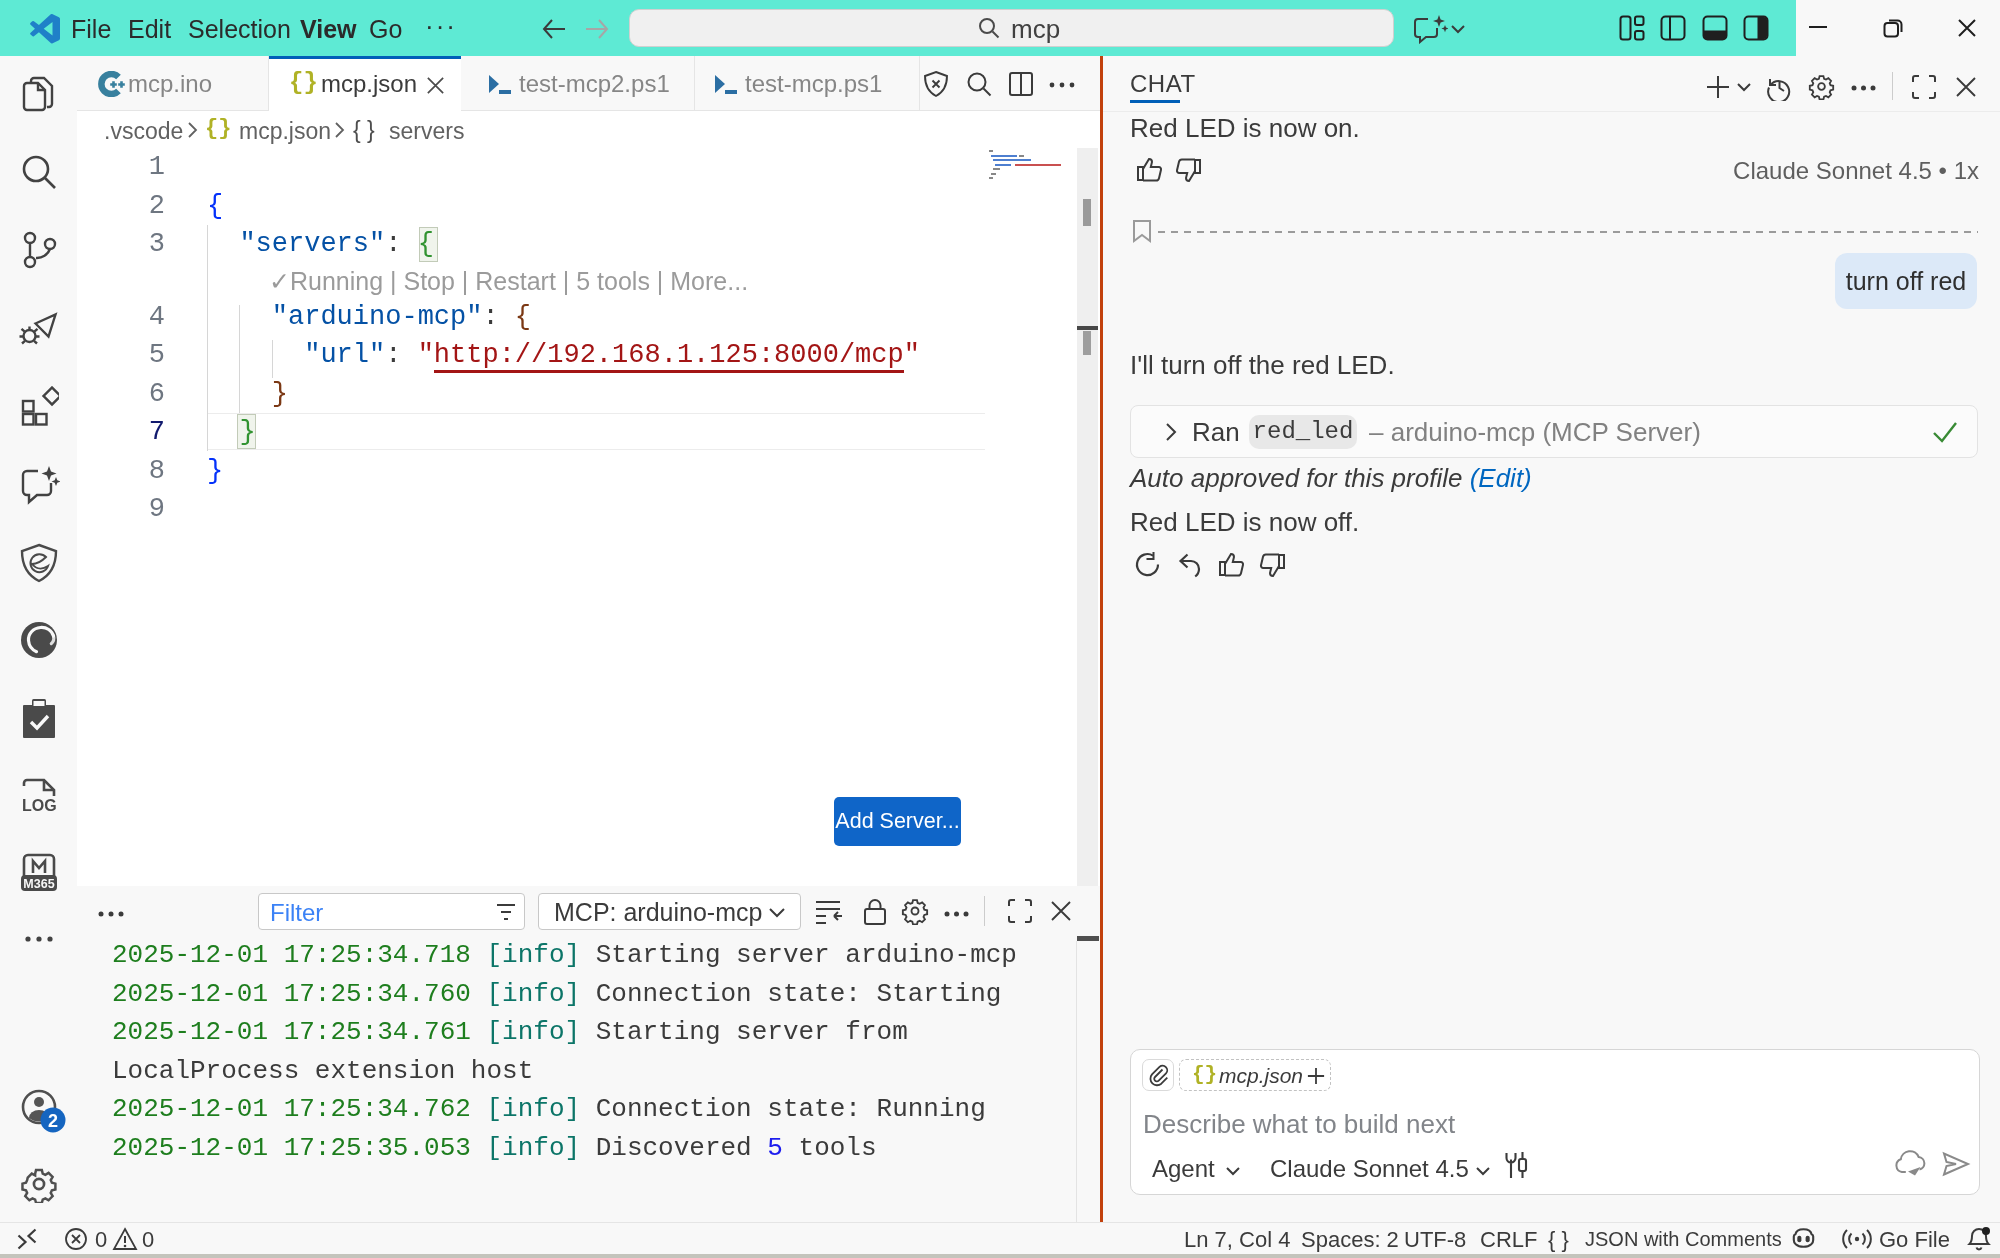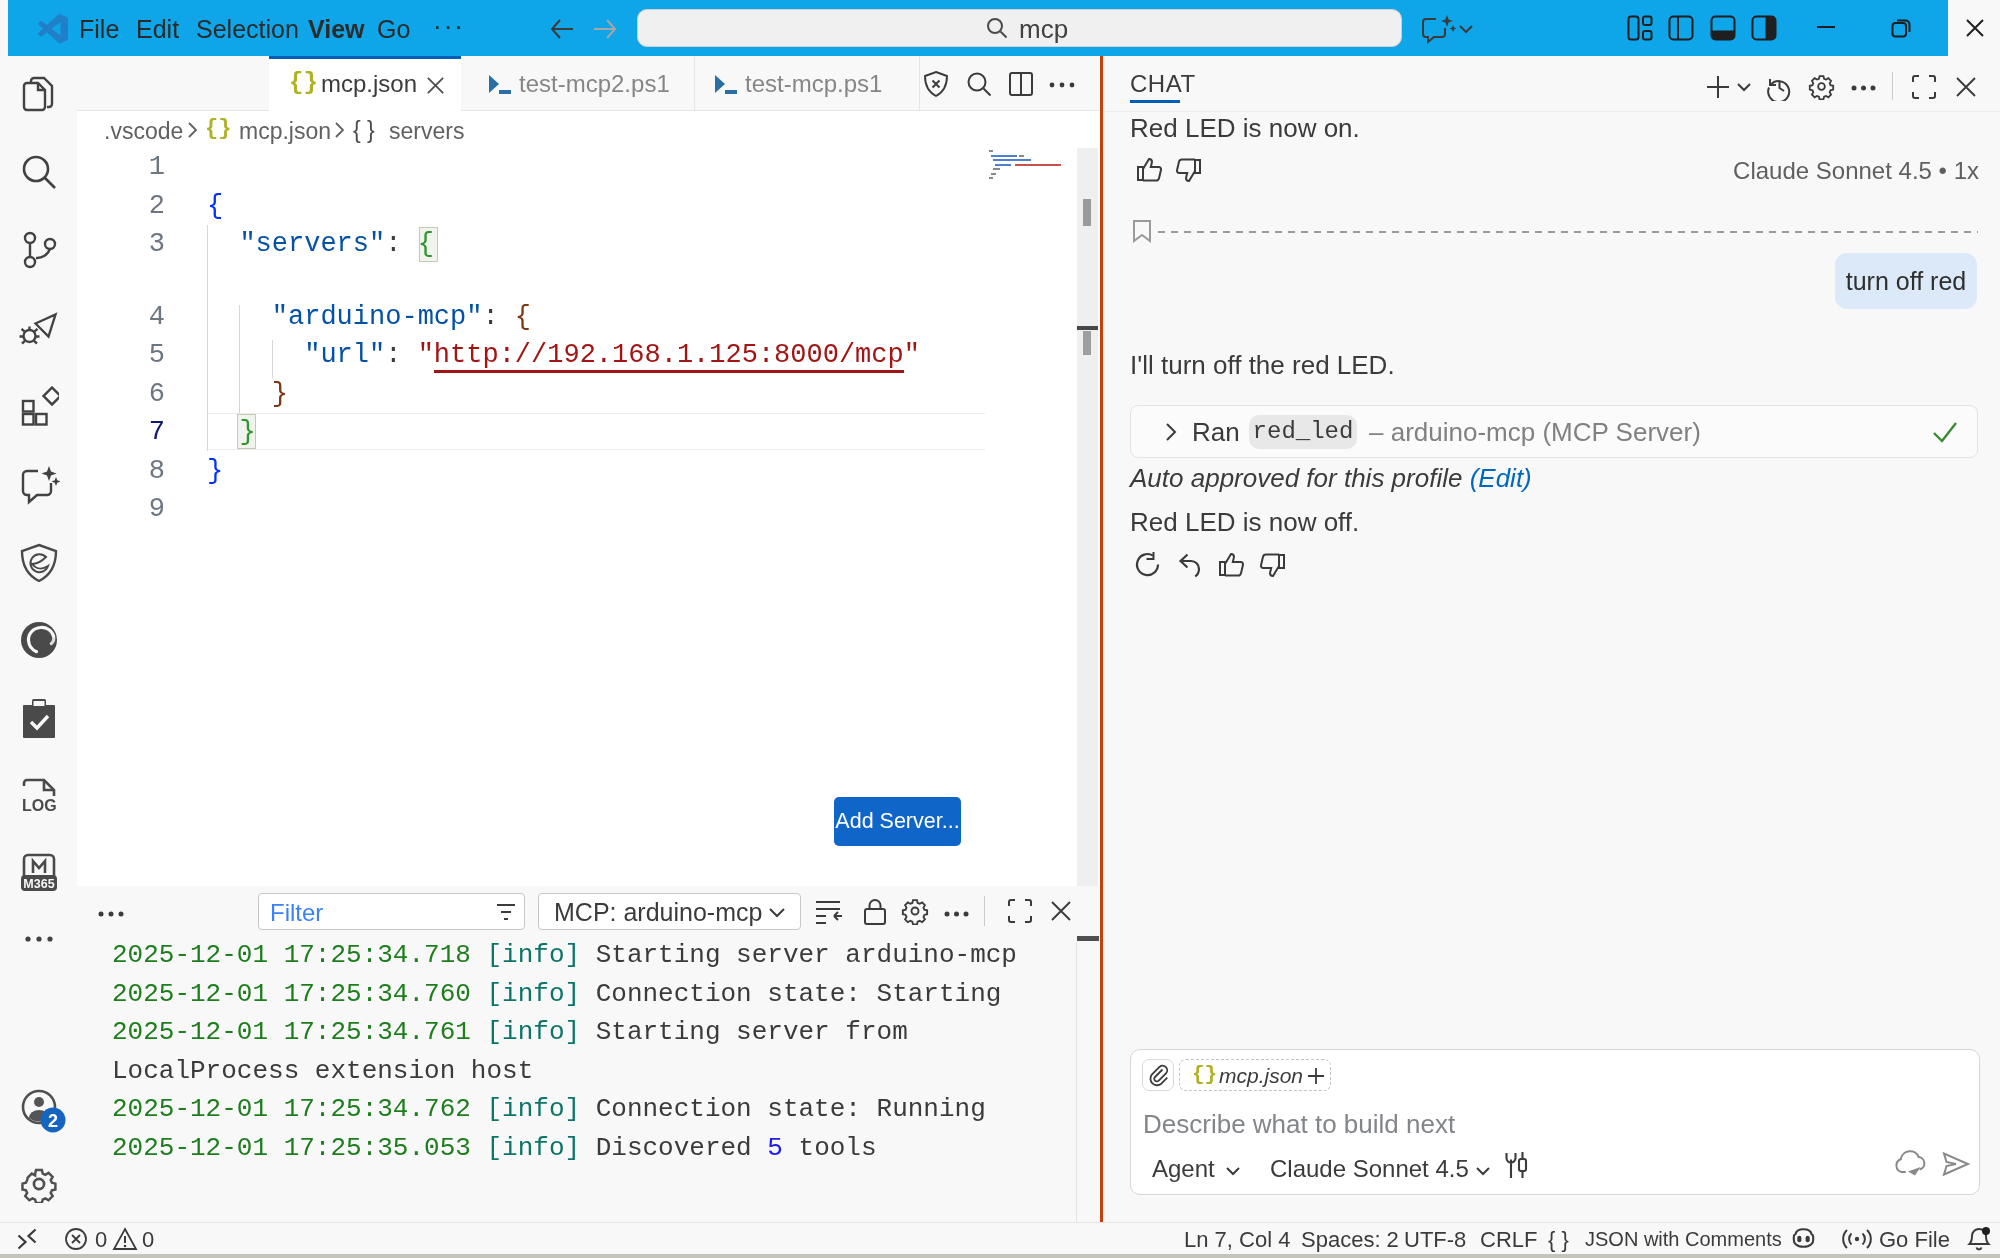--- a/index.html
+++ b/index.html
@@ -6,21 +6,21 @@
   html,body { width:2000px; height:1258px; overflow:hidden; }
   body { font-family:"Liberation Sans", sans-serif; background:#f8f8f8; position:relative; }
   .abs { position:absolute; }
   .mono { font-family:"Liberation Mono", monospace; }
   .codeline { left:130px; font-size:27px; line-height:38.5px; white-space:pre; color:#3b3b3b; }
   svg { display:block; }
 </style>
 </head>
 <body>
 
-<div class="abs" id="titlebar" style="left:8px;top:0;width:1940px;height:56px;background:#0ea5e9;color:#2b2b2b;font-size:26px;">
+<div class="abs" id="titlebar" style="left:0;top:0;width:1796px;height:56px;background:#5eead4;color:#2b2b2b;font-size:26px;">
 
   <svg class="abs" style="left:30px;top:14px;" width="30" height="30" viewBox="0 0 100 100">
     <path fill="#1f80c8" d="M96.5 10.7 75.5.6a6.3 6.3 0 0 0-7.2 1.2L29.8 37 13 24.2a4.2 4.2 0 0 0-5.4.2L2 29.4a4.2 4.2 0 0 0 0 6.2L16.5 49 2 62.4a4.2 4.2 0 0 0 0 6.2l5.6 5a4.2 4.2 0 0 0 5.4.3L29.8 61l38.5 35.2a6.3 6.3 0 0 0 7.2 1.2l21-10.1a6.3 6.3 0 0 0 3.5-5.7V16.4a6.3 6.3 0 0 0-3.5-5.7ZM75 71.3 45.7 49 75 26.7Z"></path>
   </svg>
   <div class="abs" style="left:71px;top:15px;font-size:25px;">File</div>
   <div class="abs" style="left:128px;top:15px;font-size:25px;">Edit</div>
   <div class="abs" style="left:188px;top:15px;font-size:25px;">Selection</div>
   <div class="abs" style="left:300px;top:15px;font-size:25px;font-weight:bold;">View</div>
   <div class="abs" style="left:369px;top:15px;font-size:25px;">Go</div>
   <div class="abs" style="left:425px;top:11px;letter-spacing:2px;">···</div>
@@ -159,20 +159,28 @@
   </svg>
 
   <svg class="abs" style="left:20px;top:1109px;" width="38" height="38" viewBox="0 0 24 24" fill="none" stroke="#4f4f4f" stroke-width="1.7">
     <path d="M9.4 4.9 10 2.5 h4 l.6 2.4 1.8.8 2.2-1.3 2.8 2.8-1.3 2.2.8 1.8 2.4.6 v4 l-2.4.6-.8 1.8 1.3 2.2-2.8 2.8-2.2-1.3-1.8.8-.6 2.4 h-4 l-.6-2.4-1.8-.8-2.2 1.3-2.8-2.8 1.3-2.2-.8-1.8-2.4-.6 v-4 l2.4-.6.8-1.8L4.3 7.7 7.1 4.9l2.3 1.2z" transform="scale(.92) translate(1,1)"></path>
     <circle cx="12" cy="12" r="3.2"></circle>
   </svg>
 </div>
 
 <div class="abs" id="tabbar" style="left:77px;top:56px;width:1026px;height:55px;background:#f8f8f8;border-bottom:1px solid #e5e5e5;font-size:26px;color:#868686;">
 
+  <div class="abs" style="left:0;top:0;width:192px;height:54px;border-right:1px solid #e5e5e5;">
+    <svg class="abs" style="left:21px;top:15px;" width="28" height="26" viewBox="0 0 28 26">
+      <path d="M20.5 6 A10 10 0 1 0 20.5 20" fill="none" stroke="#38809e" stroke-width="6.5"></path>
+      <path d="M15.5 10.2 v6.6 M12.2 13.5 h6.6" stroke="#38809e" stroke-width="2.6"></path>
+      <path d="M23.5 10.2 v6.6 M20.2 13.5 h6.6" stroke="#38809e" stroke-width="2.6"></path>
+    </svg>
+    <div class="abs" style="left:51px;top:14px;font-size:24px;">mcp.ino</div>
+  </div>
 
   <div class="abs" style="left:192px;top:0;width:192px;height:55px;background:#ffffff;border-top:3px solid #005fb8;">
     <div class="abs mono" style="left:20px;top:10px;font-size:24px;font-weight:bold;color:#b0b226;">{}</div>
     <div class="abs" style="left:52px;top:11px;color:#3b3b3b;font-size:24px;">mcp.json</div>
     <svg class="abs" style="left:156px;top:16px;" width="21" height="21" viewBox="0 0 22 22" fill="none" stroke="#4c4c4c" stroke-width="1.8">
       <path d="m3 3 16 16 M19 3 3 19"></path>
     </svg>
   </div>
 
   <div class="abs" style="left:384px;top:0;width:234px;height:54px;border-right:1px solid #e5e5e5;">
@@ -238,20 +246,21 @@
   <div class="abs" style="left:195px;top:192px;width:1px;height:38px;background:#d6d6d6;"></div>
 
   <div class="abs" style="left:342px;top:79px;width:19px;height:35px;background:#f0f4ec;border:1px solid #c2cbb8;"></div>
   <div class="abs" style="left:160px;top:266px;width:19px;height:35px;background:#f0f4ec;border:1px solid #c2cbb8;"></div>
 
   <div class="mono" style="position:absolute;left:0;top:0;width:88px;text-align:right;font-size:27px;line-height:38.5px;color:#6e7681;">1<br>2<br>3</div>
   <div class="mono" style="position:absolute;left:0;top:149.5px;width:88px;text-align:right;font-size:27px;line-height:38.5px;color:#6e7681;">4<br>5<br>6<br><span style="color:#111a6e;">7</span><br>8<br>9</div>
 
   <div class="abs mono codeline" style="top:38.5px;color:#0431fa;">{</div>
   <div class="abs mono codeline" style="top:77px;">  <span style="color:#0451a5;">"servers"</span>: <span style="color:#319331;">{</span></div>
+  <div class="abs" style="left:192px;top:119px;font-size:25px;color:#9b9b9b;">✓Running&nbsp;| Stop&nbsp;| Restart&nbsp;| 5 tools&nbsp;| More...</div>
   <div class="abs mono codeline" style="top:149.5px;">    <span style="color:#0451a5;">"arduino-mcp"</span>: <span style="color:#7b3814;">{</span></div>
   <div class="abs mono codeline" style="top:188px;">      <span style="color:#0451a5;">"url"</span>: <span style="color:#a31515;">"<span style="border-bottom:3px solid #a31515;">http://192.168.1.125:8000/mcp</span>"</span></div>
   <div class="abs mono codeline" style="top:226.5px;">    <span style="color:#7b3814;">}</span></div>
   <div class="abs mono codeline" style="top:265px;">  <span style="color:#319331;">}</span></div>
   <div class="abs mono codeline" style="top:303.5px;color:#0431fa;">}</div>
 
   <div class="abs" style="left:912px;top:2px;width:80px;height:30px;">
     <div class="abs" style="left:0;top:0;width:4px;height:2px;background:#888;"></div>
     <div class="abs" style="left:2px;top:4.5px;width:26px;height:2px;background:#4e7fd0;"></div>
     <div class="abs" style="left:30px;top:4.5px;width:5px;height:2px;background:#888;"></div>

